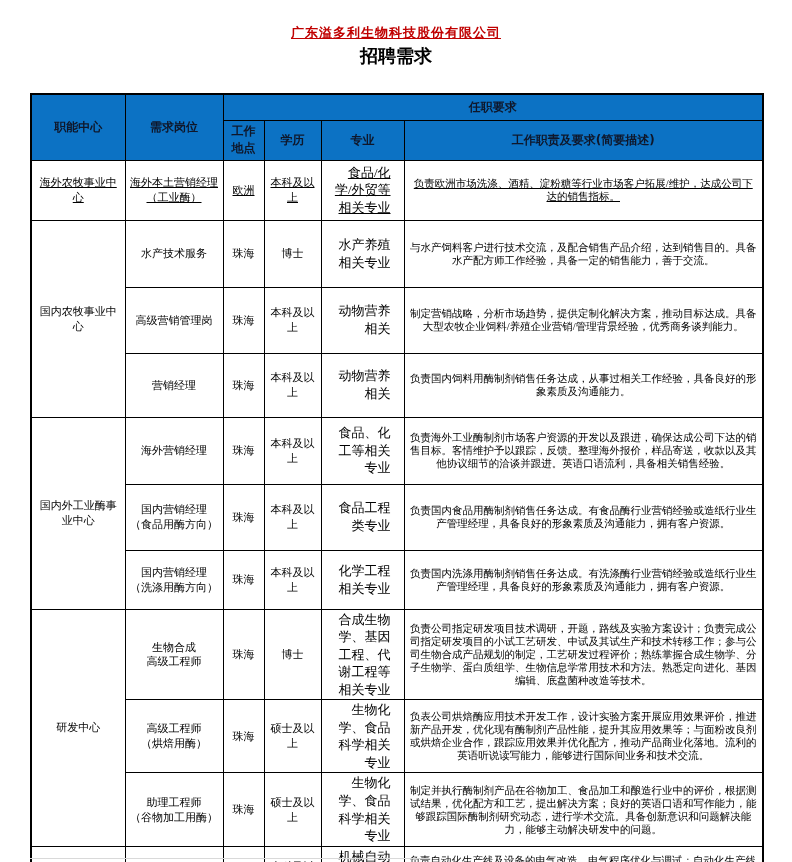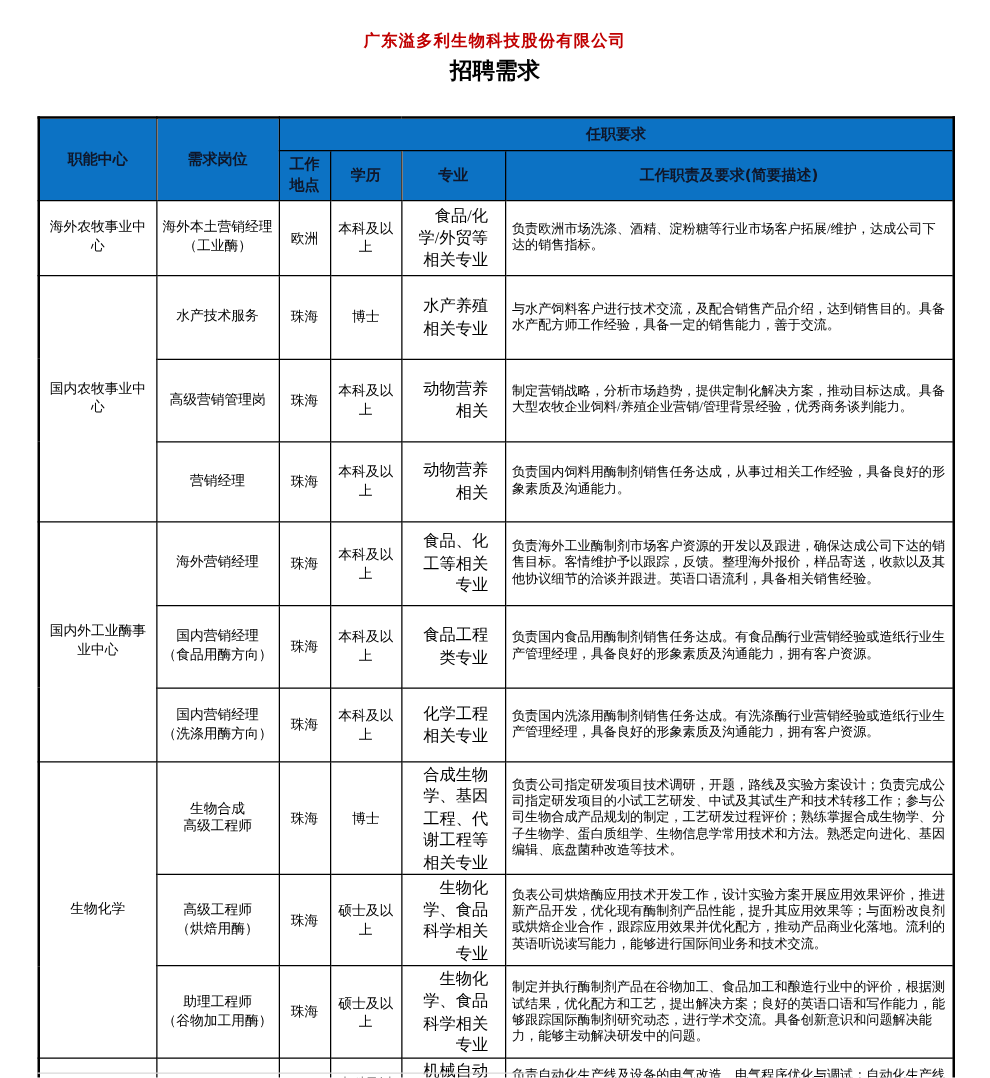--- a/index.html
+++ b/index.html
@@ -18,20 +18,21 @@
     font-family: "Liberation Serif", "DejaVu Serif", serif;
     color: #000000;
   }
   .company {
     padding-top: 24px;
     text-align: center;
     color: #c00000;
     font-size: 13px;
     letter-spacing: 1px;
     font-weight: bold;
+    text-decoration: underline;
   }
   .doc-title {
     text-align: center;
     font-family: "DejaVu Sans", "Liberation Sans", sans-serif;
     font-weight: bold;
     font-size: 18px;
     color: #000000;
     margin-top: 2px;
     margin-bottom: 25px;
   }
@@ -69,28 +70,28 @@
     font-size: 11px;
     padding: 1px 2px;
   }
   td.maj {
     text-align: right;
     font-size: 13px;
     line-height: 1.35;
     padding: 1px 13px;
   }
   td.duty {
-    text-align: left;
+    text-align: center;
     font-size: 10.5px;
     line-height: 13px;
     padding: 2px 5px;
   }
   td.duty.centered { text-align: left; }
   .pre { white-space: pre-line; }
-  tr.r0  { height: 60px; }
+  tr.r0  { height: 60px; text-decoration: underline; }
   tr.r1  { height: 67px; }
   tr.r2  { height: 66px; margin-top: 25px; }
   tr.r3  { height: 64px; }
   tr.r4  { height: 67px; }
   tr.r5  { height: 66px; }
   tr.r6  { height: 59px; }
   tr.r7  { height: 73px; }
   tr.r8  { height: 68px; }
   tr.r9  { height: 67px; }
   tr.r10 { height: 55px; }
@@ -183,21 +184,21 @@
       </tr>
       <tr class="r6">
         <td class="pos pre">国内营销经理
 （洗涤用酶方向）</td>
         <td class="loc">珠海</td>
         <td class="deg">本科及以上</td>
         <td class="maj">化学工程相关专业</td>
         <td class="duty">负责国内洗涤用酶制剂销售任务达成。有洗涤酶行业营销经验或造纸行业生产管理经理，具备良好的形象素质及沟通能力，拥有客户资源。</td>
       </tr>
       <tr class="r7">
-        <td class="center-cell pre" rowspan="3">生物化学</td>
+        <td class="center-cell pre" rowspan="3">研发中心</td>
         <td class="pos pre">生物合成
 高级工程师</td>
         <td class="loc">珠海</td>
         <td class="deg">博士</td>
         <td class="maj">合成生物学、基因工程、代谢工程等相关专业</td>
         <td class="duty">负责公司指定研发项目技术调研，开题，路线及实验方案设计；负责完成公司指定研发项目的小试工艺研发、中试及其试生产和技术转移工作；参与公司生物合成产品规划的制定，工艺研发过程评价；熟练掌握合成生物学、分子生物学、蛋白质组学、生物信息学常用技术和方法。熟悉定向进化、基因编辑、底盘菌种改造等技术。</td>
       </tr>
       <tr class="r8">
         <td class="pos pre">高级工程师
 （烘焙用酶）</td>

